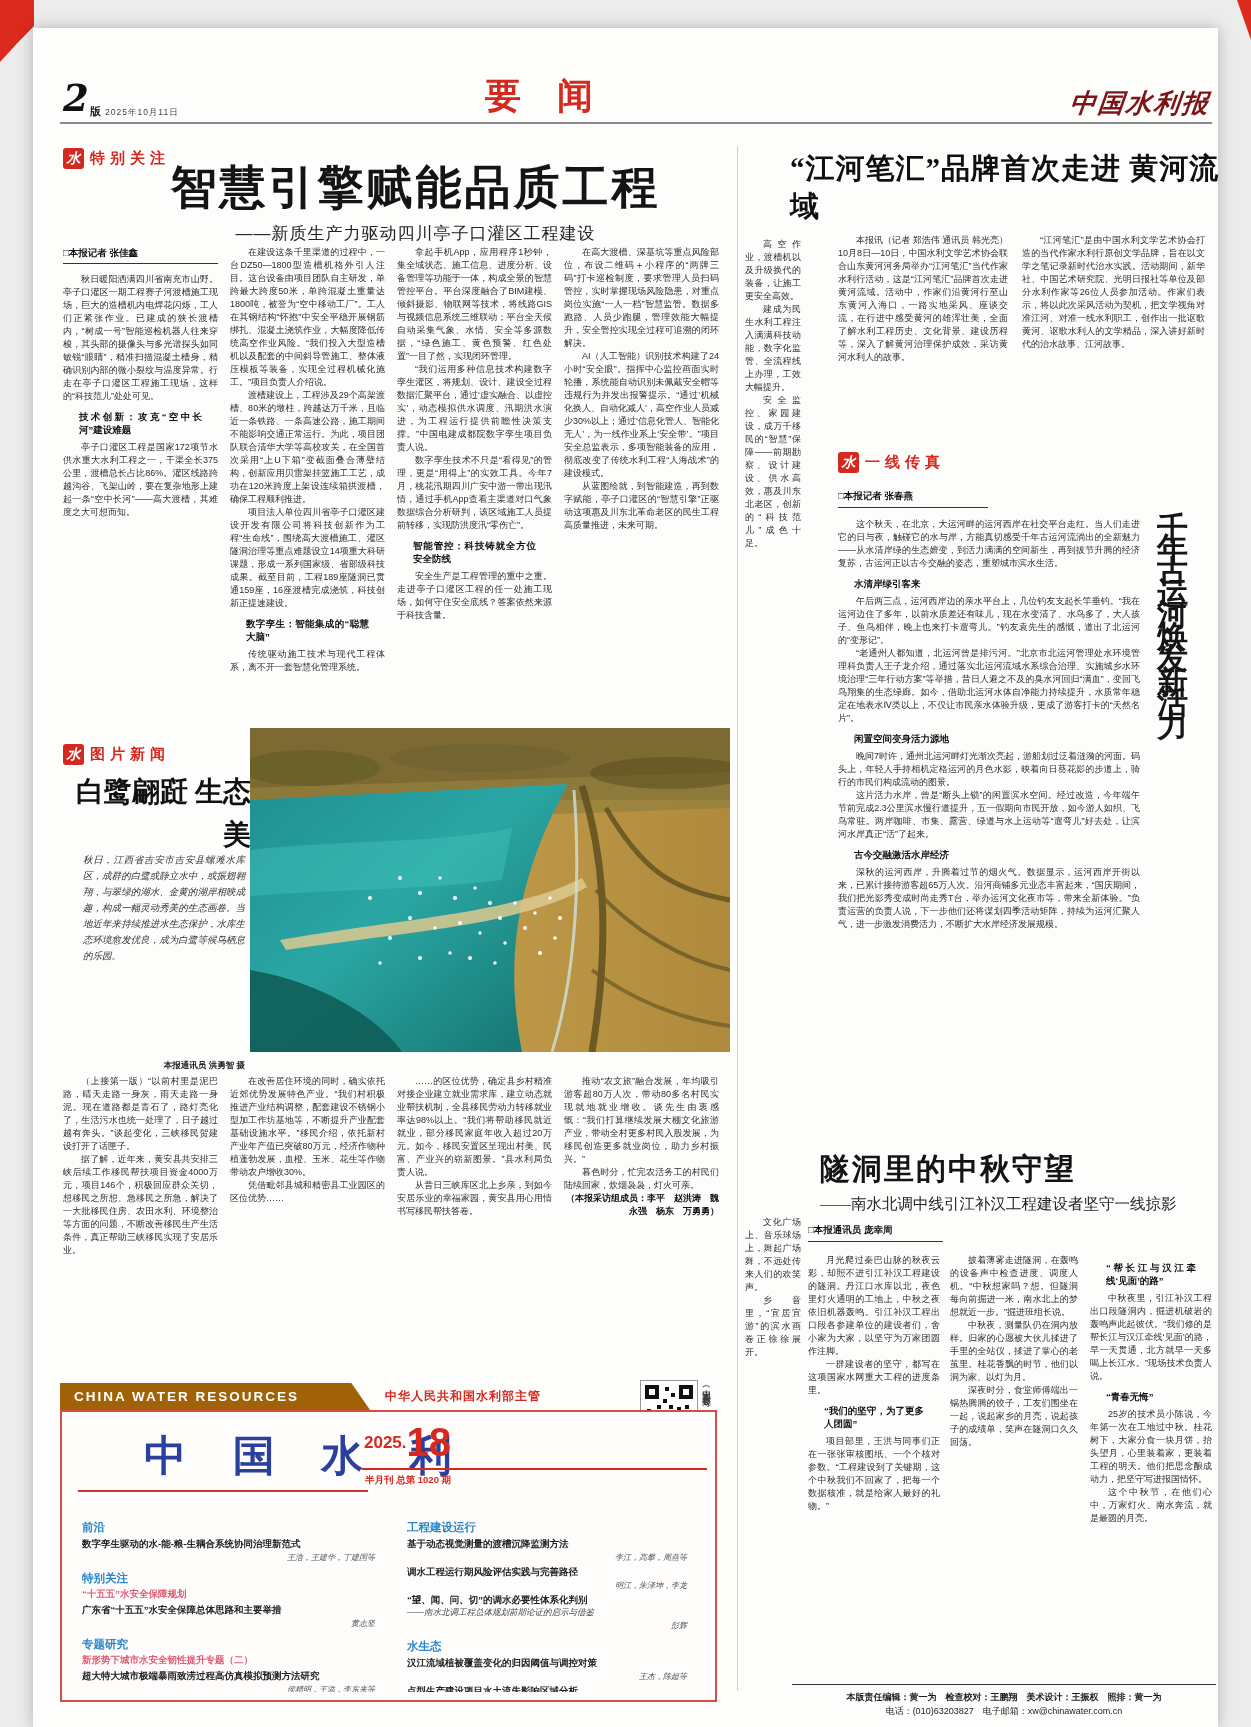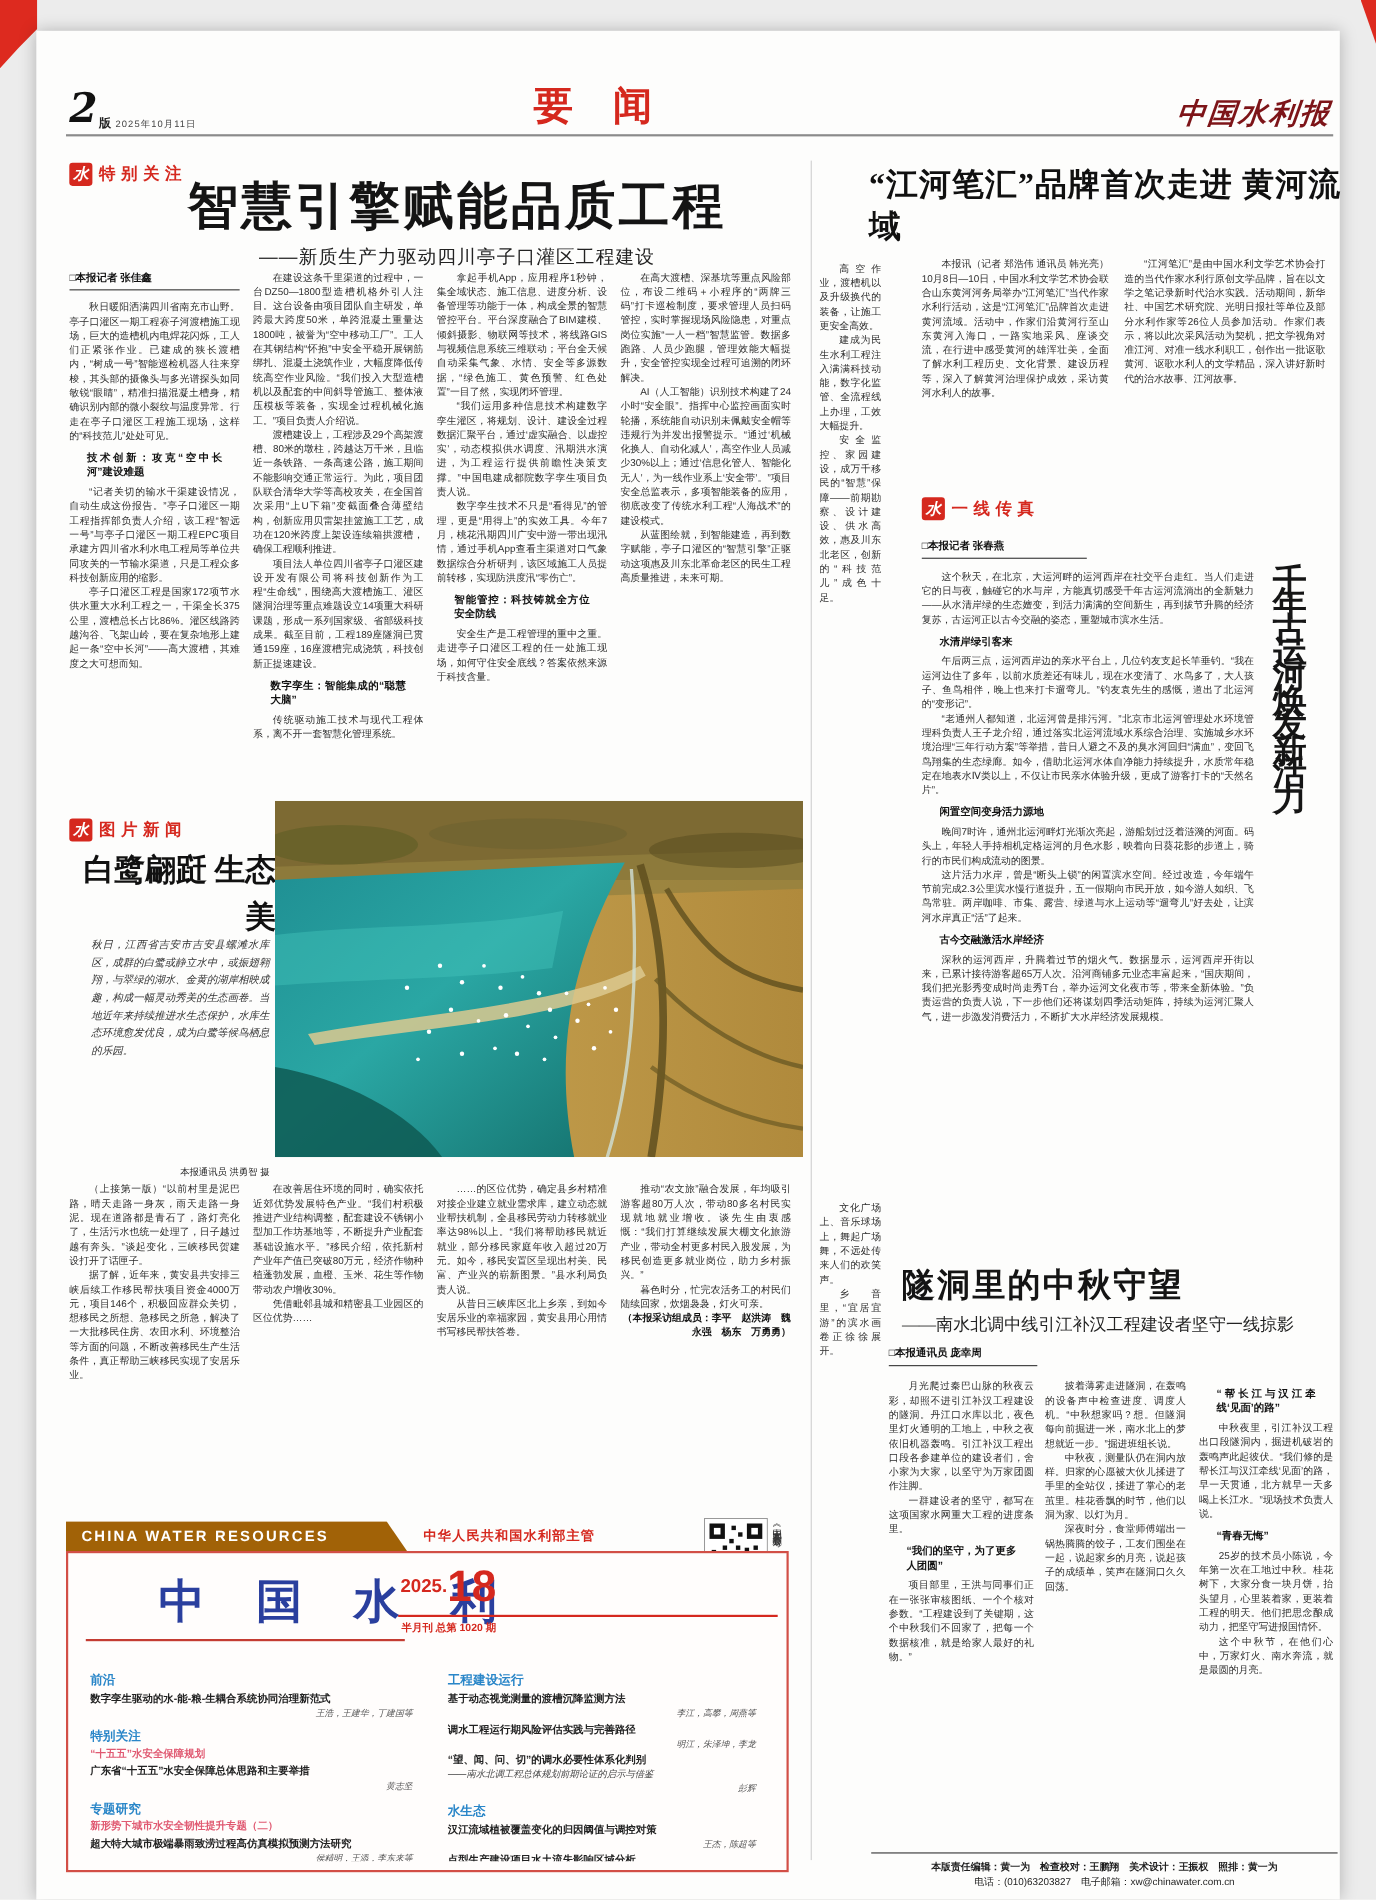--- a/index.html
+++ b/index.html
@@ -50,21 +50,21 @@
   .col p{margin:0;text-indent:2em;}
   .col p.sub{font-weight:900;text-indent:0;margin:7px 16px 5px;font-size:9.5px;color:#111;}
   .col p.byline{font-weight:900;text-indent:0;margin:0 0 9px;font-size:9.5px;color:#111;
                 border-bottom:1px solid #333;padding-bottom:4px;}
   .col p.credit{text-align:right;text-indent:0;font-weight:900;color:#111;}
   .byline-solo{position:absolute;font-weight:900;font-size:9.5px;color:#111;
                border-bottom:1px solid #333;padding-bottom:4px;}
   .caption{position:absolute;left:50px;top:824px;width:162px;font-family:"Liberation Serif",serif;
            font-style:italic;font-size:9.5px;line-height:16px;color:#333;text-align:justify;}
   .caption-credit{position:absolute;left:50px;top:1032px;width:162px;text-align:right;font-size:8.5px;
-                  font-weight:normal;color:#222;}
+                  font-weight:bold;color:#222;}
   .photo{position:absolute;left:217px;top:700px;width:480px;height:324px;overflow:hidden;
          box-shadow:0 0 0 1px rgba(0,0,0,.15) inset;}
   
   .mag-banner{position:absolute;left:27px;top:1355px;width:540px;height:27px;}
   .mag-banner .redblock{position:absolute;left:0;top:0;width:310px;height:27px;background:#a16207;
         clip-path:polygon(0 0,94% 0,100% 100%,0 100%);display:flex;align-items:center;}
   .mag-banner .redblock span{color:#fff;font-weight:900;font-size:13.5px;letter-spacing:2px;padding-left:14px;}
   .mag-banner .supervisor{position:absolute;left:325px;top:5px;color:#d5281e;font-weight:900;font-size:12px;letter-spacing:1px;}
   .qr{position:absolute;left:607px;top:1352px;width:56px;height:56px;background:#fff;border:1px solid #999;}
   .qr-label{position:absolute;left:668px;top:1354px;height:130px;writing-mode:vertical-rl;
@@ -110,21 +110,20 @@
   <div class="tag" style="left:30px;top:120px;">
     <span class="logo">水</span>
     <span class="txt">特别关注</span>
   </div>
   <div class="main-title">智慧引擎赋能品质工程</div>
   <div class="main-sub">——新质生产力驱动四川亭子口灌区工程建设</div>
   <div class="col" style="left:30px;top:218px;width:155px;height:470px;">
       <p class="byline">□本报记者 张佳鑫</p>
       <p class="p">秋日暖阳洒满四川省南充市山野。亭子口灌区一期工程赛子河渡槽施工现场，巨大的造槽机内电焊花闪烁，工人们正紧张作业。已建成的狭长渡槽内，“树成一号”智能巡检机器人往来穿梭，其头部的摄像头与多光谱探头如同敏锐“眼睛”，精准扫描混凝土槽身，精确识别内部的微小裂纹与温度异常。行走在亭子口灌区工程施工现场，这样的“科技范儿”处处可见。</p>
       <p class="sub">技术创新：攻克“空中长河”建设难题</p>
-      <p class="p">“记者关切的输水干渠建设情况，自动生成这份报告。”亭子口灌区一期工程指挥部负责人介绍，该工程“智远一号”与亭子口灌区一期工程EPC项目承建方四川省水利水电工程局等单位共同攻关的一节输水渠道，只是工程众多科技创新应用的缩影。</p>
       <p class="p">亭子口灌区工程是国家172项节水供水重大水利工程之一，干渠全长375公里，渡槽总长占比86%。灌区线路跨越沟谷、飞架山岭，要在复杂地形上建起一条“空中长河”——高大渡槽，其难度之大可想而知。</p>
     </div>
   <div class="col" style="left:197px;top:218px;width:155px;height:470px;">
       <p class="p">在建设这条千里渠道的过程中，一台DZ50—1800型造槽机格外引人注目。这台设备由项目团队自主研发，单跨最大跨度50米，单跨混凝土重量达1800吨，被誉为“空中移动工厂”。工人在其钢结构“怀抱”中安全平稳开展钢筋绑扎、混凝土浇筑作业，大幅度降低传统高空作业风险。“我们投入大型造槽机以及配套的中间斜导管施工、整体液压模板等装备，实现全过程机械化施工。”项目负责人介绍说。</p>
       <p class="p">渡槽建设上，工程涉及29个高架渡槽、80米的墩柱，跨越达万千米，且临近一条铁路、一条高速公路，施工期间不能影响交通正常运行。为此，项目团队联合清华大学等高校攻关，在全国首次采用“上U下箱”变截面叠合薄壁结构，创新应用贝雷架挂篮施工工艺，成功在120米跨度上架设连续箱拱渡槽，确保工程顺利推进。</p>
       <p class="p">项目法人单位四川省亭子口灌区建设开发有限公司将科技创新作为工程“生命线”，围绕高大渡槽施工、灌区隧洞治理等重点难题设立14项重大科研课题，形成一系列国家级、省部级科技成果。截至目前，工程189座隧洞已贯通159座，16座渡槽完成浇筑，科技创新正提速建设。</p>
       <p class="sub">数字孪生：智能集成的“聪慧大脑”</p>
       <p class="p">传统驱动施工技术与现代工程体系，离不开一套智慧化管理系统。</p>
     </div>
   <div class="col" style="left:364px;top:218px;width:155px;height:470px;">
@@ -321,21 +320,21 @@
         <p class="toc-item">“望、闻、问、切”的调水必要性体系化判别</p>
         <p class="toc-dash">——南水北调工程总体规划前期论证的启示与借鉴</p>
         <p class="toc-auth">彭辉</p>
         <p class="toc-section">水生态</p>
         <p class="toc-item">汉江流域植被覆盖变化的归因阈值与调控对策</p>
         <p class="toc-auth">王杰，陈超等</p>
         <p class="toc-item">点型生产建设项目水土流失影响区域分析</p>
       </div>
   </div>
 
-  <div class="col" style="left:712px;top:1064px;width:56px;height:300px;">
+  <div class="col" style="left:712px;top:1188px;width:56px;height:300px;">
       <p class="p">文化广场上、音乐球场上，舞起广场舞，不远处传来人们的欢笑声。</p>
       <p class="p">乡音里，“宜居宜游”的滨水画卷正徐徐展开。</p>
     </div>
   <div class="tunnel-title">隧洞里的中秋守望</div>
   <div class="tunnel-sub">——南水北调中线引江补汉工程建设者坚守一线掠影</div>
   <div class="byline-solo" style="left:775px;top:1196px;width:135px;">□本报通讯员 庞幸周</div>
   <div class="col" style="left:917px;top:1226px;width:128px;height:420px;">
       <p class="p">披着薄雾走进隧洞，在轰鸣的设备声中检查进度、调度人机。“中秋想家吗？想。但隧洞每向前掘进一米，南水北上的梦想就近一步。”掘进班组长说。</p>
       <p class="p">中秋夜，测量队仍在洞内放样。归家的心愿被大伙儿揉进了手里的全站仪，揉进了掌心的老茧里。桂花香飘的时节，他们以洞为家、以灯为月。</p>
       <p class="p">深夜时分，食堂师傅端出一锅热腾腾的饺子，工友们围坐在一起，说起家乡的月亮，说起孩子的成绩单，笑声在隧洞口久久回荡。</p>

